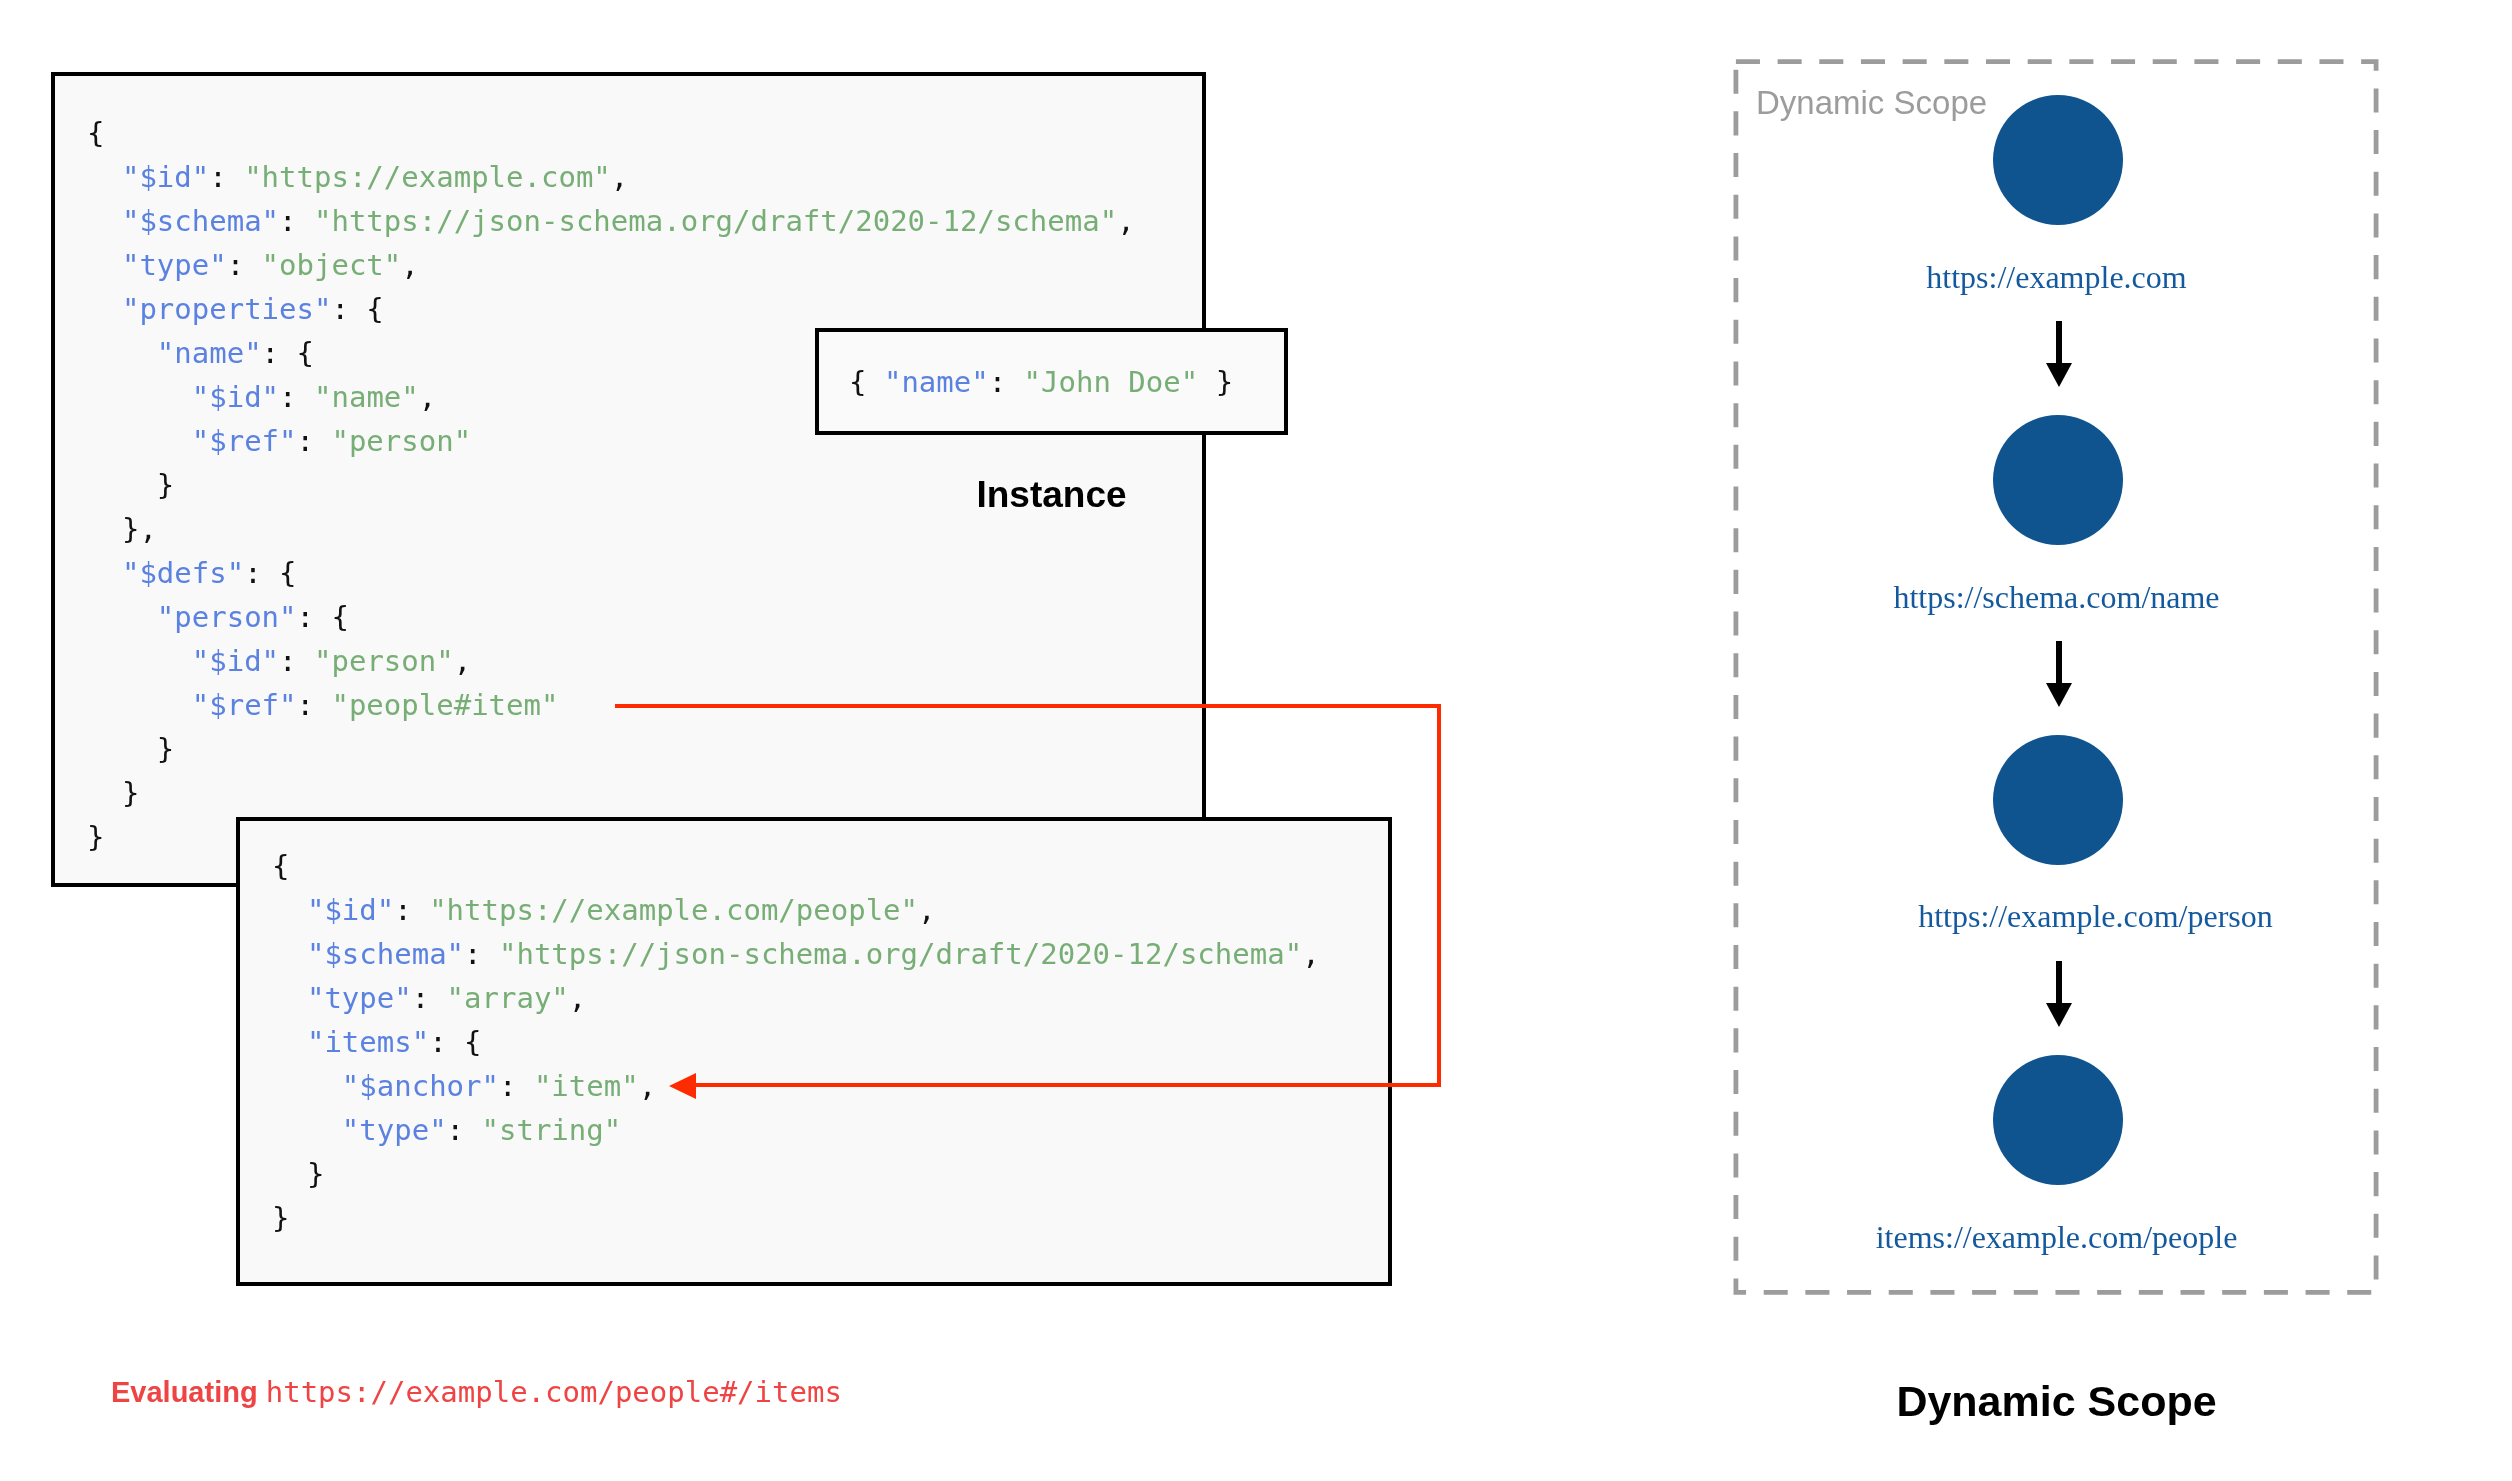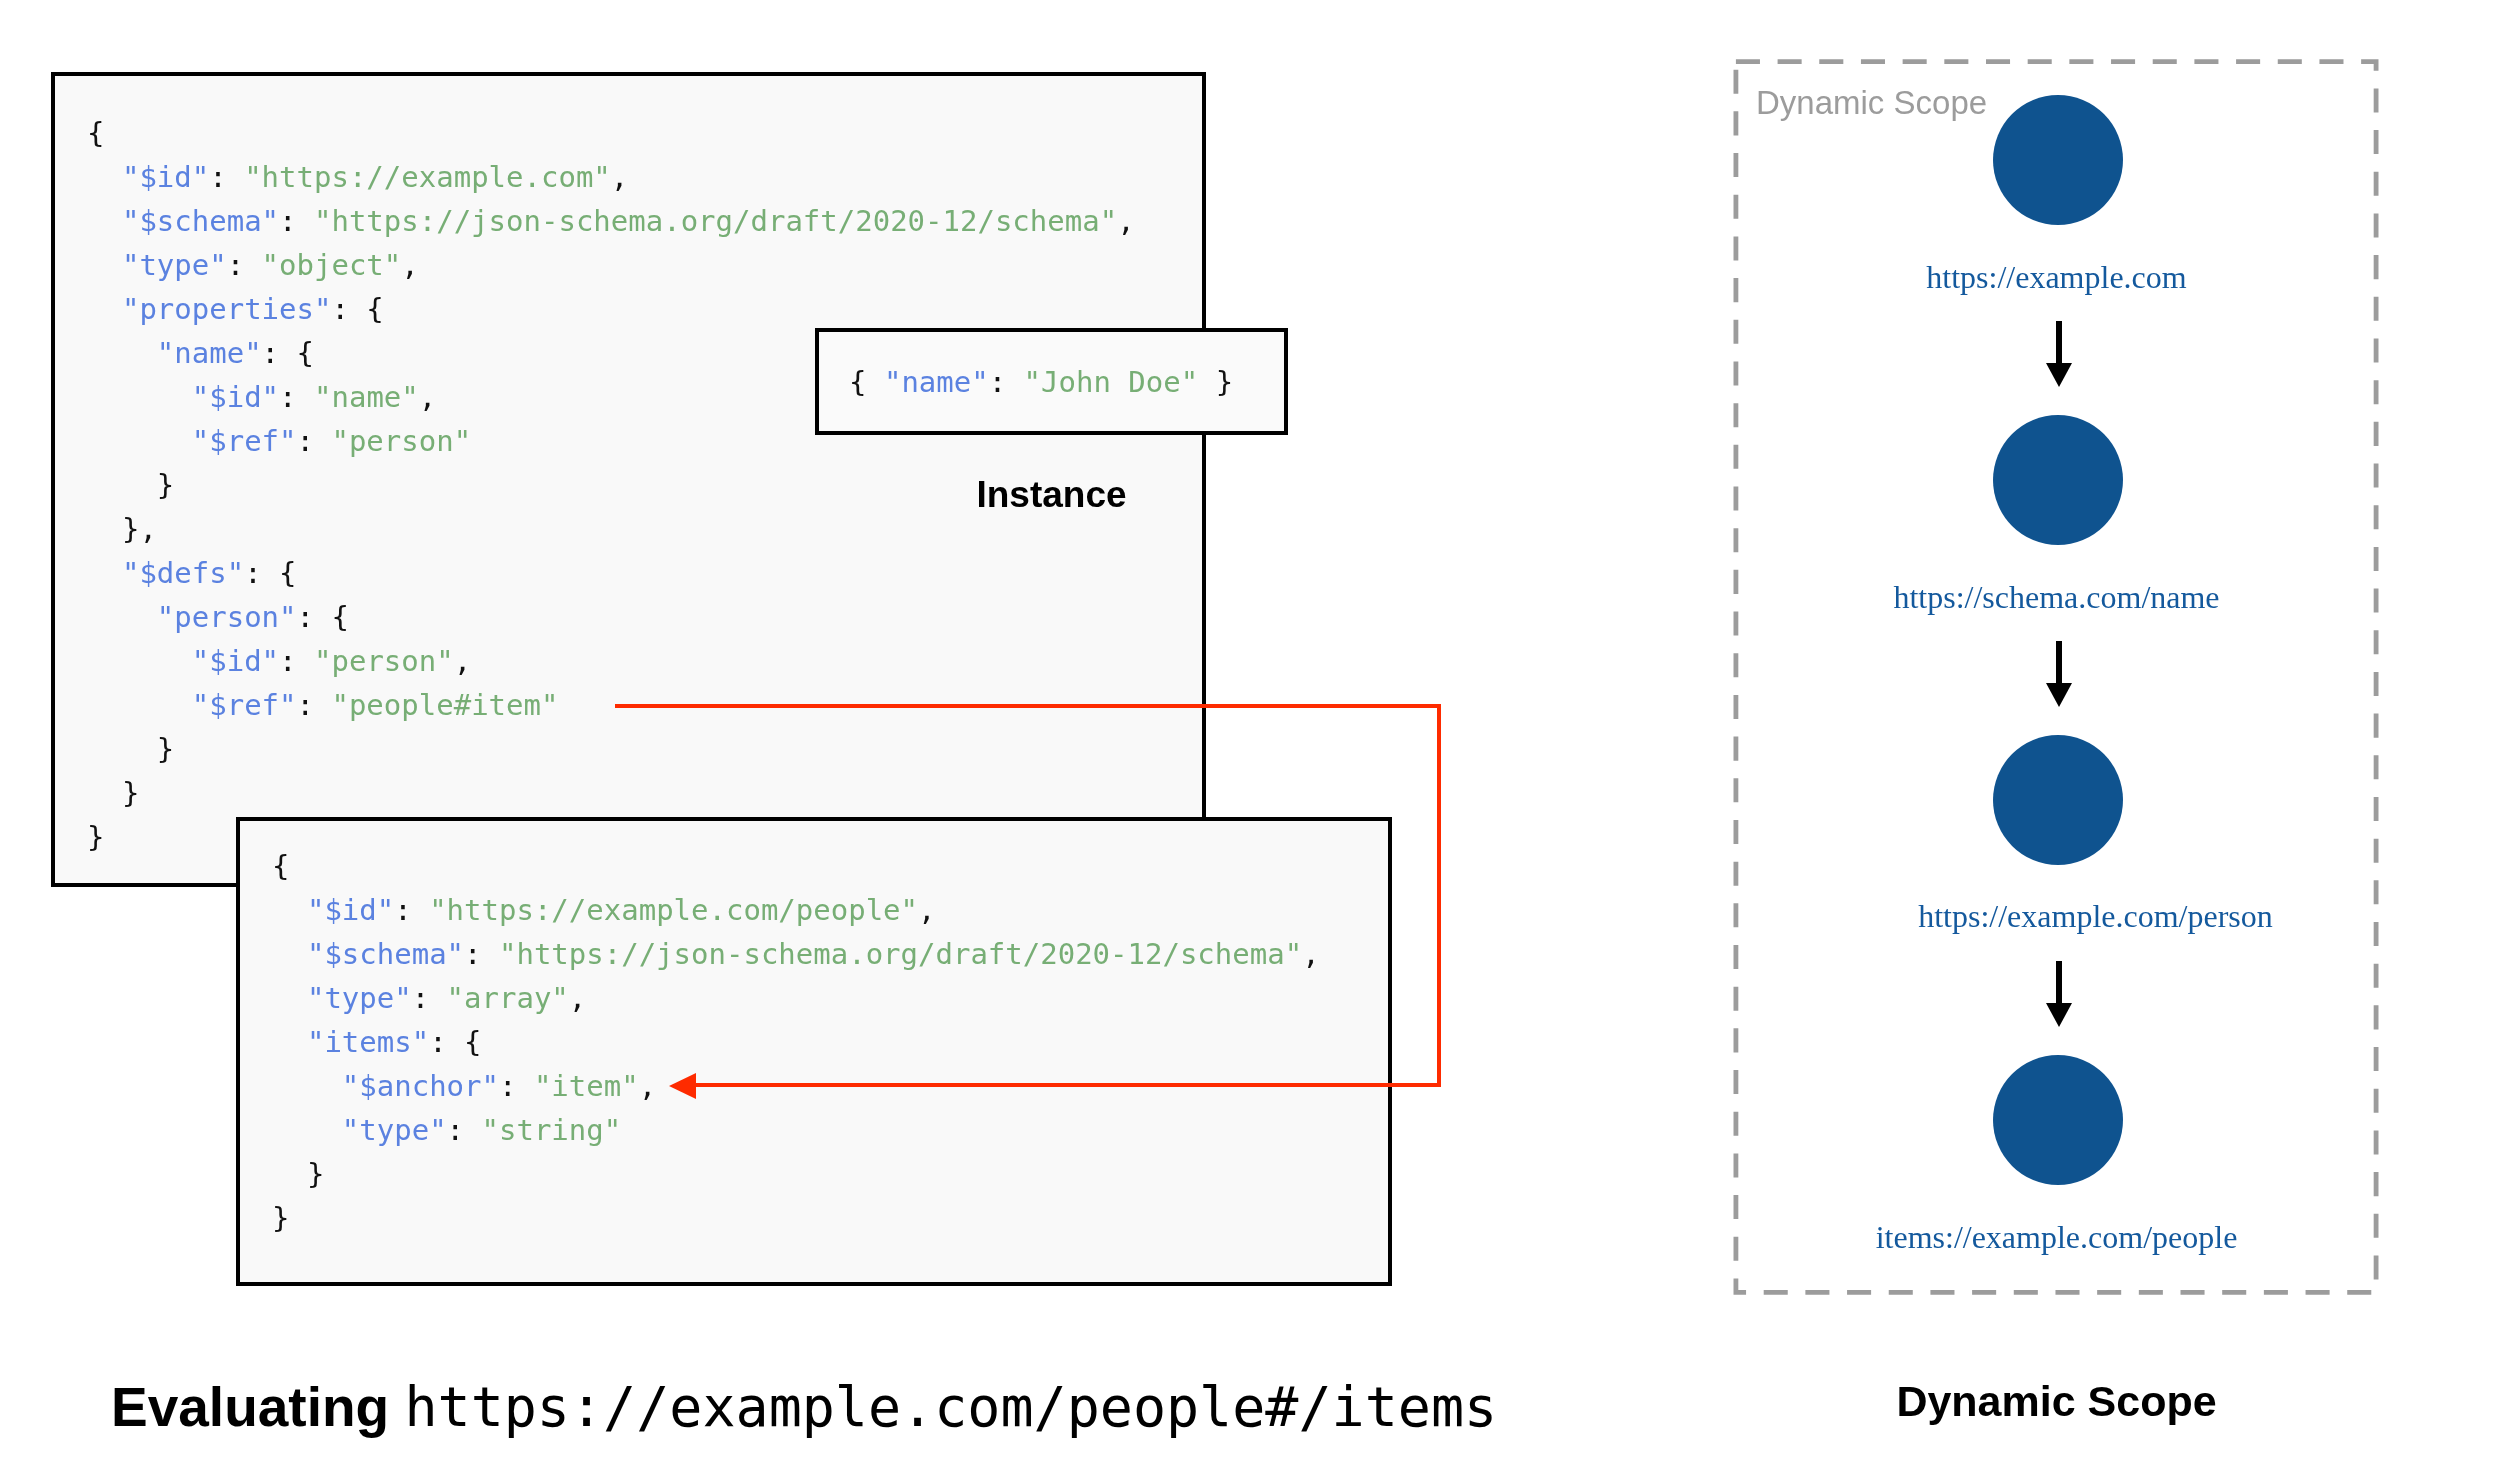--- a/index.html
+++ b/index.html
@@ -55,21 +55,21 @@
     width:5.3px;height:42px;background:#000;margin:0 auto;
   }
   .down-arrow .head{
     width:0;height:0;margin:0 auto;
     border-left:13px solid transparent;
     border-right:13px solid transparent;
     border-top:24.6px solid #000;
   }
   .scope-corner-label{font-size:33px;color:var(--gray)}
   .bottom-label{font-weight:bold;font-size:43px;color:#000}
-  .eval-line{font-size:55px;color:#000000;white-space:pre}
+  .eval-line{font-size:29px;color:#ef4444;white-space:pre}
   .eval-line .uri{font-family:"DejaVu Sans Mono", monospace;font-weight:normal}
   .eval-line .prefix{font-weight:bold}
   .center{text-align:center}
 </style>
 </head>
 <body>
 
 <div class="abs code-block" style="left:51px;top:72px;width:1155px;height:815px;"></div>
 <div class="abs code" style="left:87px;top:111px;z-index:2;"><div><span class="tok-p">{</span></div><div><span class="tok-p">  </span><span class="tok-k">"$id"</span><span class="tok-p">: </span><span class="tok-s">"https://example.com"</span><span class="tok-p">,</span></div><div><span class="tok-p">  </span><span class="tok-k">"$schema"</span><span class="tok-p">: </span><span class="tok-s">"https://json-schema.org/draft/2020-12/schema"</span><span class="tok-p">,</span></div><div><span class="tok-p">  </span><span class="tok-k">"type"</span><span class="tok-p">: </span><span class="tok-s">"object"</span><span class="tok-p">,</span></div><div><span class="tok-p">  </span><span class="tok-k">"properties"</span><span class="tok-p">: {</span></div><div><span class="tok-p">    </span><span class="tok-k">"name"</span><span class="tok-p">: {</span></div><div><span class="tok-p">      </span><span class="tok-k">"$id"</span><span class="tok-p">: </span><span class="tok-s">"name"</span><span class="tok-p">,</span></div><div><span class="tok-p">      </span><span class="tok-k">"$ref"</span><span class="tok-p">: </span><span class="tok-s">"person"</span></div><div><span class="tok-p">    }</span></div><div><span class="tok-p">  },</span></div><div><span class="tok-p">  </span><span class="tok-k">"$defs"</span><span class="tok-p">: {</span></div><div><span class="tok-p">    </span><span class="tok-k">"person"</span><span class="tok-p">: {</span></div><div><span class="tok-p">      </span><span class="tok-k">"$id"</span><span class="tok-p">: </span><span class="tok-s">"person"</span><span class="tok-p">,</span></div><div><span class="tok-p">      </span><span class="tok-k">"$ref"</span><span class="tok-p">: </span><span class="tok-s">"people#item"</span></div><div><span class="tok-p">    }</span></div><div><span class="tok-p">  }</span></div><div><span class="tok-p">}</span></div></div>
 

